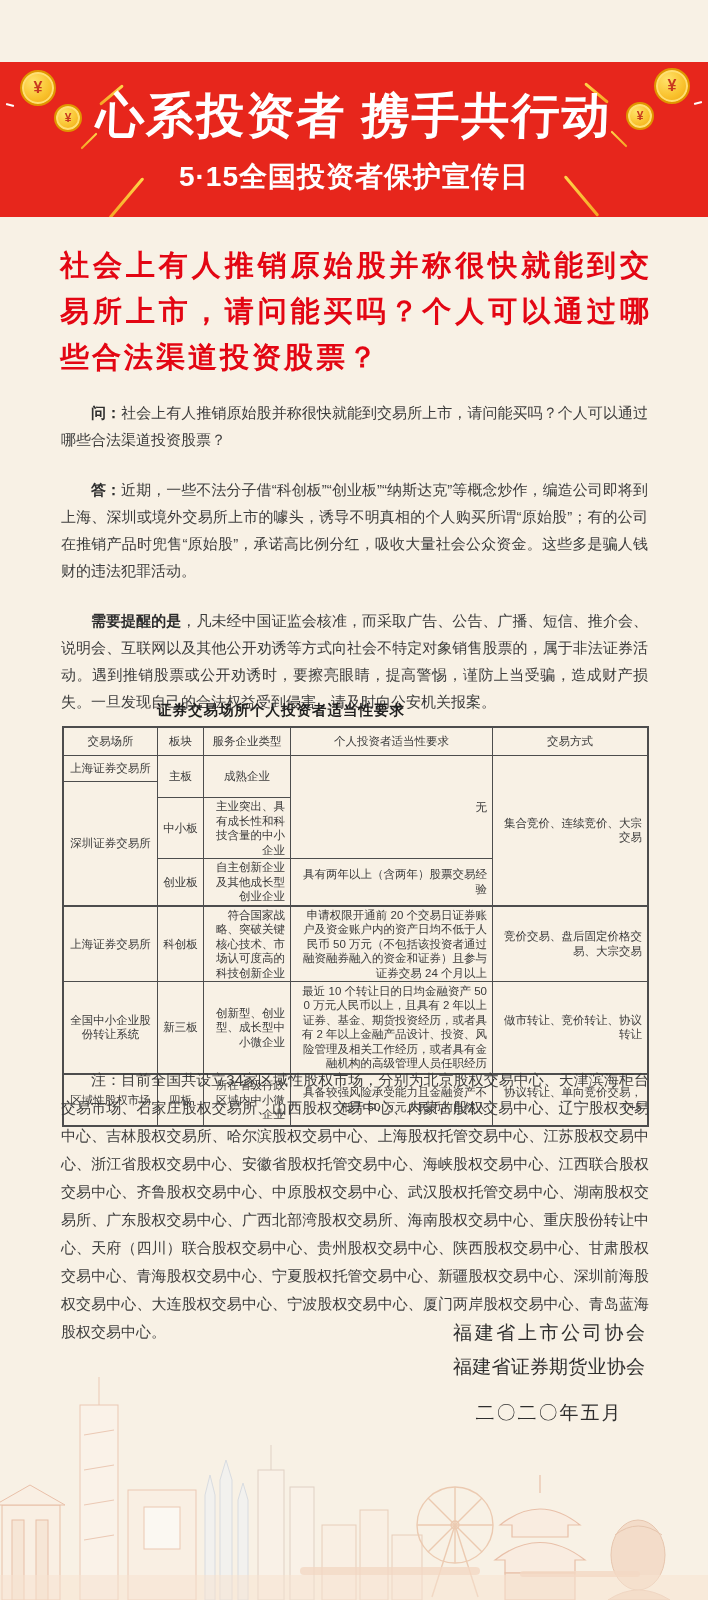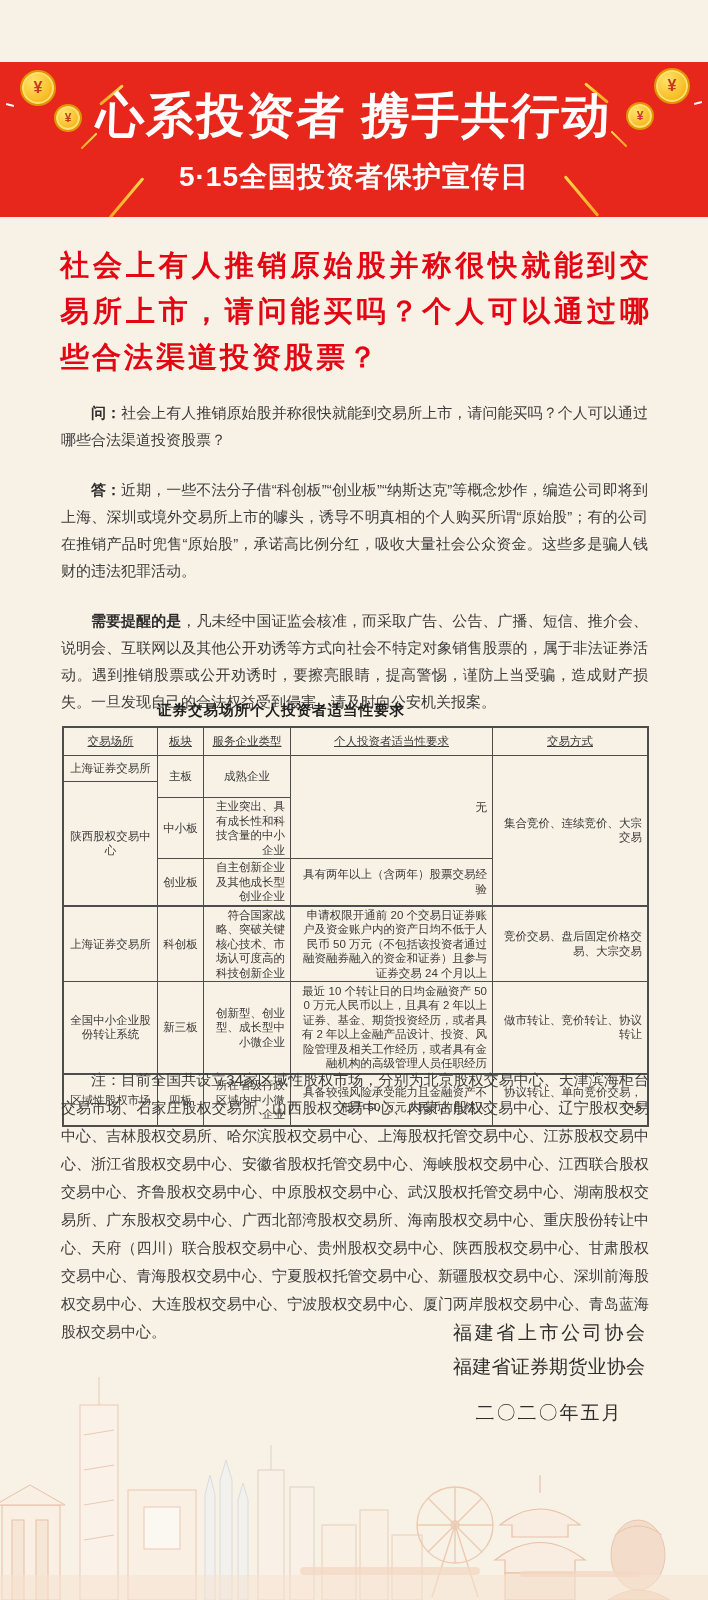--- a/index.html
+++ b/index.html
@@ -64,21 +64,21 @@
   table.apptable{
     position:absolute;top:727px;left:63px;width:584px;
     border-collapse:collapse;table-layout:fixed;
     font-size:11.5px;color:#3a3a3a;
   }
   .apptable th,.apptable td{
     border:1px solid #4d4d4d;padding:1px 5px;line-height:14.5px;
     text-align:center;vertical-align:middle;font-weight:normal;
     word-break:break-all;
   }
-  .apptable tr.hrow th{height:25px;text-decoration:underline;}
+  .apptable tr.hrow th{height:25px;}
   .apptable td.L{text-align:right;}
   .apptable tr.sep td{border-top-width:2px;}
   .apptable{outline:1px solid #4d4d4d;}
   
   .note{
     position:absolute;top:1066px;left:61px;width:588px;
     color:#3d3d3d;font-size:15px;line-height:28px;
     text-align:justify;text-indent:2em;
   }
   
@@ -135,21 +135,21 @@
     <th>交易方式</th>
   </tr>
   <tr style="height:26px;">
     <td>上海证券交易所</td>
     <td rowspan="2">主板</td>
     <td rowspan="2">成熟企业</td>
     <td rowspan="3" class="L">无</td>
     <td rowspan="4" class="L">集合竞价、连续竞价、大宗交易</td>
   </tr>
   <tr style="height:16px;">
-    <td rowspan="3">陕西股权交易中心</td>
+    <td rowspan="3">深圳证券交易所</td>
   </tr>
   <tr style="height:44px;">
     <td>中小板</td>
     <td class="L">主业突出、具有成长性和科技含量的中小企业</td>
   </tr>
   <tr style="height:40px;">
     <td>创业板</td>
     <td class="L">自主创新企业及其他成长型创业企业</td>
     <td class="L">具有两年以上（含两年）股票交易经验</td>
   </tr>

